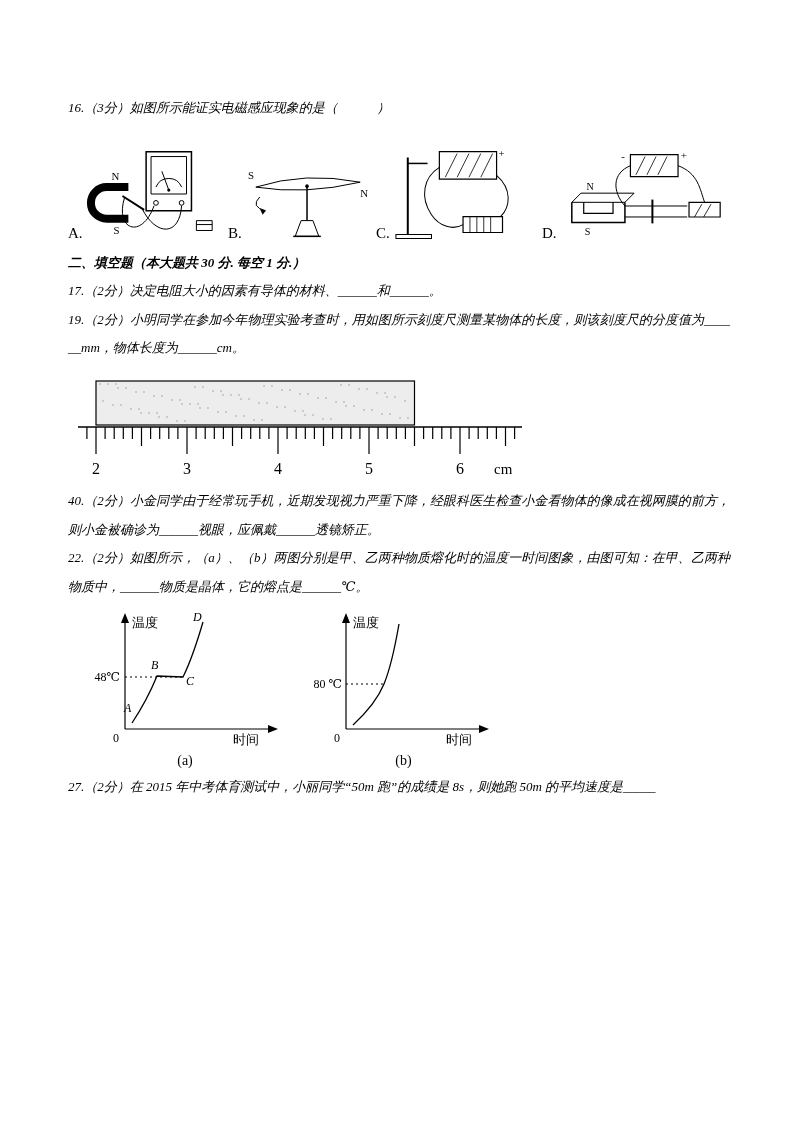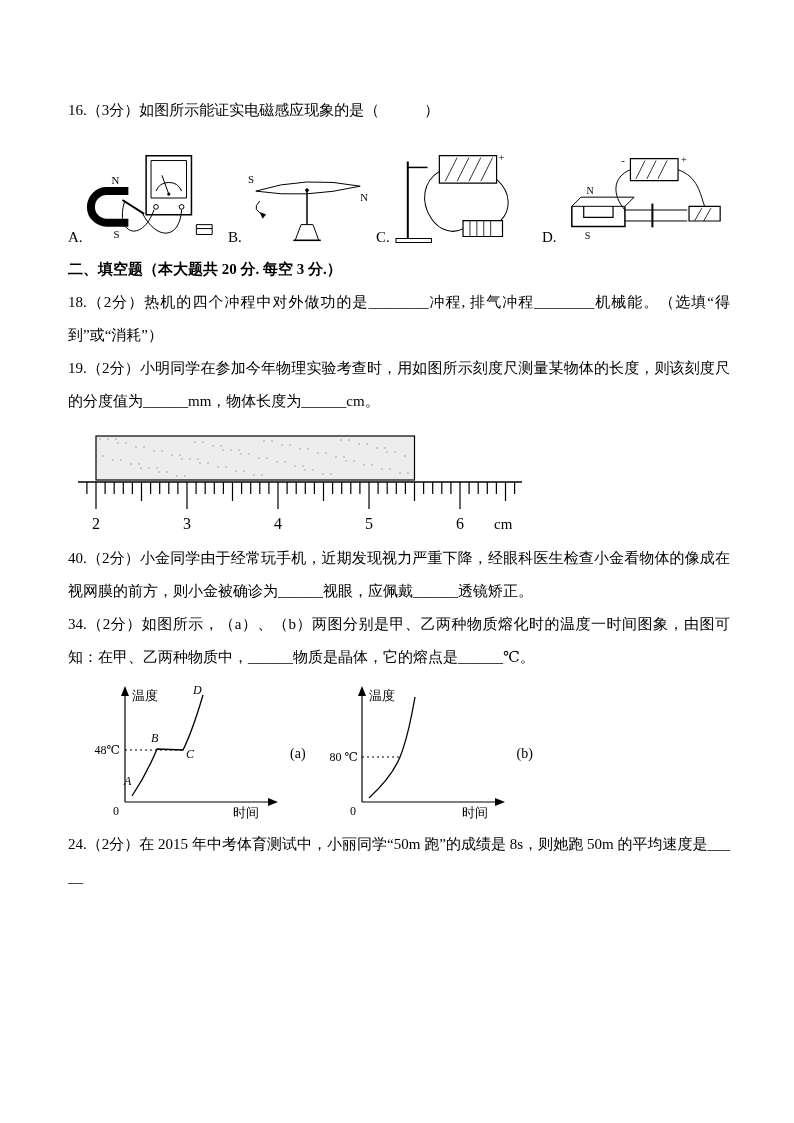--- a/index.html
+++ b/index.html
@@ -3,41 +3,42 @@
 <meta charset="utf-8">
 <style>
   * { margin:0; padding:0; box-sizing:border-box; }
   html,body { background:#fff; }
   body {
     width:794px; height:1123px; position:relative; overflow:hidden;
     font-family:"Liberation Serif","DejaVu Serif",serif; color:#000;
   }
   .page { padding:94px 64px 0 68px; }
   .q {
-    font-size:15px; line-height:2.2; text-align:justify;
+    font-size:13px; line-height:2.2; text-align:justify;
     word-break:break-all;
+    font-style:italic;
   }
   .section { font-weight:bold; }
 
   
   .options-row {
     display:flex; align-items:flex-end; margin:10px 0 4px 0; height:112px;
   }
   .opt { display:flex; align-items:flex-end; }
   .opt-label { font-size:15px; line-height:1; padding:0 2px 4px 0; }
   .opt svg { display:block; }
 
   
   .ruler-wrap { margin:12px 0 6px 6px; }
   .ruler-wrap svg { display:block; }
   #ruler-ticks line { stroke:#000; stroke-width:1.2; }
 
   
   .graphs-row { display:flex; align-items:flex-end; gap:16px; margin:8px 0 4px 12px; }
-  .graph { display:flex; flex-direction:row; align-items:center; }
+  .graph { display:flex; flex-direction:column; align-items:center; }
   .graph svg { display:block; }
   .caption { font-size:14px; margin-top:2px; }
 
   svg text { font-family:"Liberation Serif","DejaVu Serif",serif; }
   svg text.pt { font-style:italic; }
   .sketch line, .sketch path, .sketch rect, .sketch circle, .sketch polygon, .sketch ellipse {
     vector-effect:non-scaling-stroke;
   }
 </style>
 </head>
@@ -126,24 +127,24 @@
         <line x1="102" y1="55" x2="102" y2="81" stroke="#000" stroke-width="2"></line>
         <rect x="142" y="58" width="34" height="16" fill="none" stroke="#000" stroke-width="1.2"></rect>
         <line x1="148" y1="74" x2="156" y2="60" stroke="#000" stroke-width="0.8"></line>
         <line x1="158" y1="74" x2="166" y2="60" stroke="#000" stroke-width="0.8"></line>
         <path d="M78 18 C 58 26 58 46 72 62" fill="none" stroke="#000" stroke-width="1"></path>
         <path d="M130 18 C 152 26 154 44 159 58" fill="none" stroke="#000" stroke-width="1"></path>
       </svg>
     </div>
   </div>
 
-  <p class="q section">二、填空题（本大题共 20 分. 每空 3 分.）</p>
-
-
-  <p class="q">18.（2分）热机的四个冲程中对外做功的是________冲程, 排气冲程________机械能。（选填“得到”或“消耗”）</p>
+  <p class="q section">二、填空题（本大题共 30 分. 每空 1 分.）</p>
+
+  <p class="q">17.（2分）决定电阻大小的因素有导体的材料、______和______。</p>
+
 
   <p class="q">19.（2分）小明同学在参加今年物理实验考查时，用如图所示刻度尺测量某物体的长度，则该刻度尺的分度值为______mm，物体长度为______cm。</p>
 
   <div class="ruler-wrap">
     <svg viewBox="0 0 470 106" width="470" height="106">
       <g id="object-speckle-wrap">
         <rect x="22" y="6" width="318.5" height="44" fill="#ededed" stroke="#000" stroke-width="1.2"></rect>
         <g id="object-speckle">
             <circle cx="26" cy="9" r="0.7" fill="#8f8f8f"></circle>
             <circle cx="67" cy="38" r="0.7" fill="#8f8f8f"></circle>
@@ -283,21 +284,21 @@
       <text x="204" y="99" font-size="16" text-anchor="middle">4</text>
       <text x="295" y="99" font-size="16" text-anchor="middle">5</text>
       <text x="386" y="99" font-size="16" text-anchor="middle">6</text>
       <text x="420" y="99" font-size="15">cm</text>
     </svg>
   </div>
 
   <p class="q">40.（2分）小金同学由于经常玩手机，近期发现视力严重下降，经眼科医生检查小金看物体的像成在视网膜的前方，则小金被确诊为______视眼，应佩戴______透镜矫正。</p>
 
 
-  <p class="q">34.（2分）如图所示，（a）、（b）两图分别是甲、乙两种物质熔化时的温度一时间图象，由图可知：在甲、乙两种物质中，______物质是晶体，它的熔点是______℃。</p>
+  <p class="q">22.（2分）如图所示，（a）、（b）两图分别是甲、乙两种物质熔化时的温度一时间图象，由图可知：在甲、乙两种物质中，______物质是晶体，它的熔点是______℃。</p>
 
   <div class="graphs-row">
 
     <div class="graph">
       <svg viewBox="0 0 210 142" width="210" height="142">
         <line x1="45" y1="120" x2="45" y2="10" stroke="#000" stroke-width="1.2"></line>
         <polygon points="45,4 41,14 49,14" fill="#000"></polygon>
         <line x1="45" y1="120" x2="192" y2="120" stroke="#000" stroke-width="1.2"></line>
         <polygon points="198,120 188,116 188,124" fill="#000"></polygon>
         <text x="52" y="18" font-size="13">温度</text>
@@ -325,15 +326,15 @@
         <text x="28" y="133" font-size="12">0</text>
         <text x="36" y="79" font-size="12" text-anchor="end">80 ℃</text>
         <line x1="40" y1="75" x2="78" y2="75" stroke="#000" stroke-width="1" stroke-dasharray="2,3"></line>
         <path d="M47 116 C 60 104 71 92 78 75 C 85 58 89 38 93 15" fill="none" stroke="#000" stroke-width="1.3"></path>
       </svg>
       <div class="caption">(b)</div>
     </div>
   </div>
 
 
-  <p class="q">24.（2分）在 2015 年中考体育测试中，小丽同学“50m 跑”的成绩是 8s，则她跑 50m 的平均速度是_____</p>
+  <p class="q">27.（2分）在 2015 年中考体育测试中，小丽同学“50m 跑”的成绩是 8s，则她跑 50m 的平均速度是_____</p>
 
 </div>
 
 </body></html>

